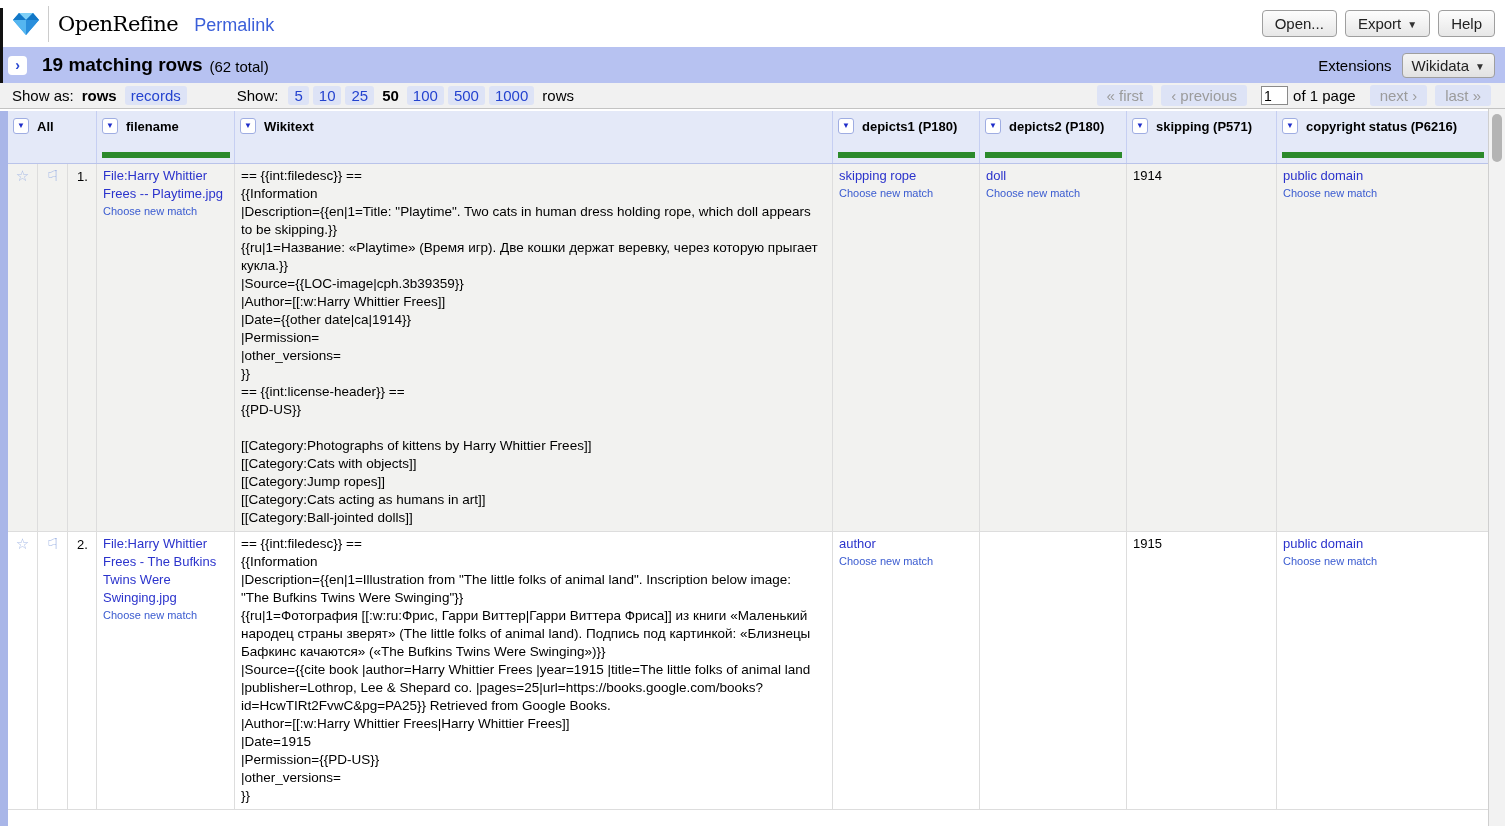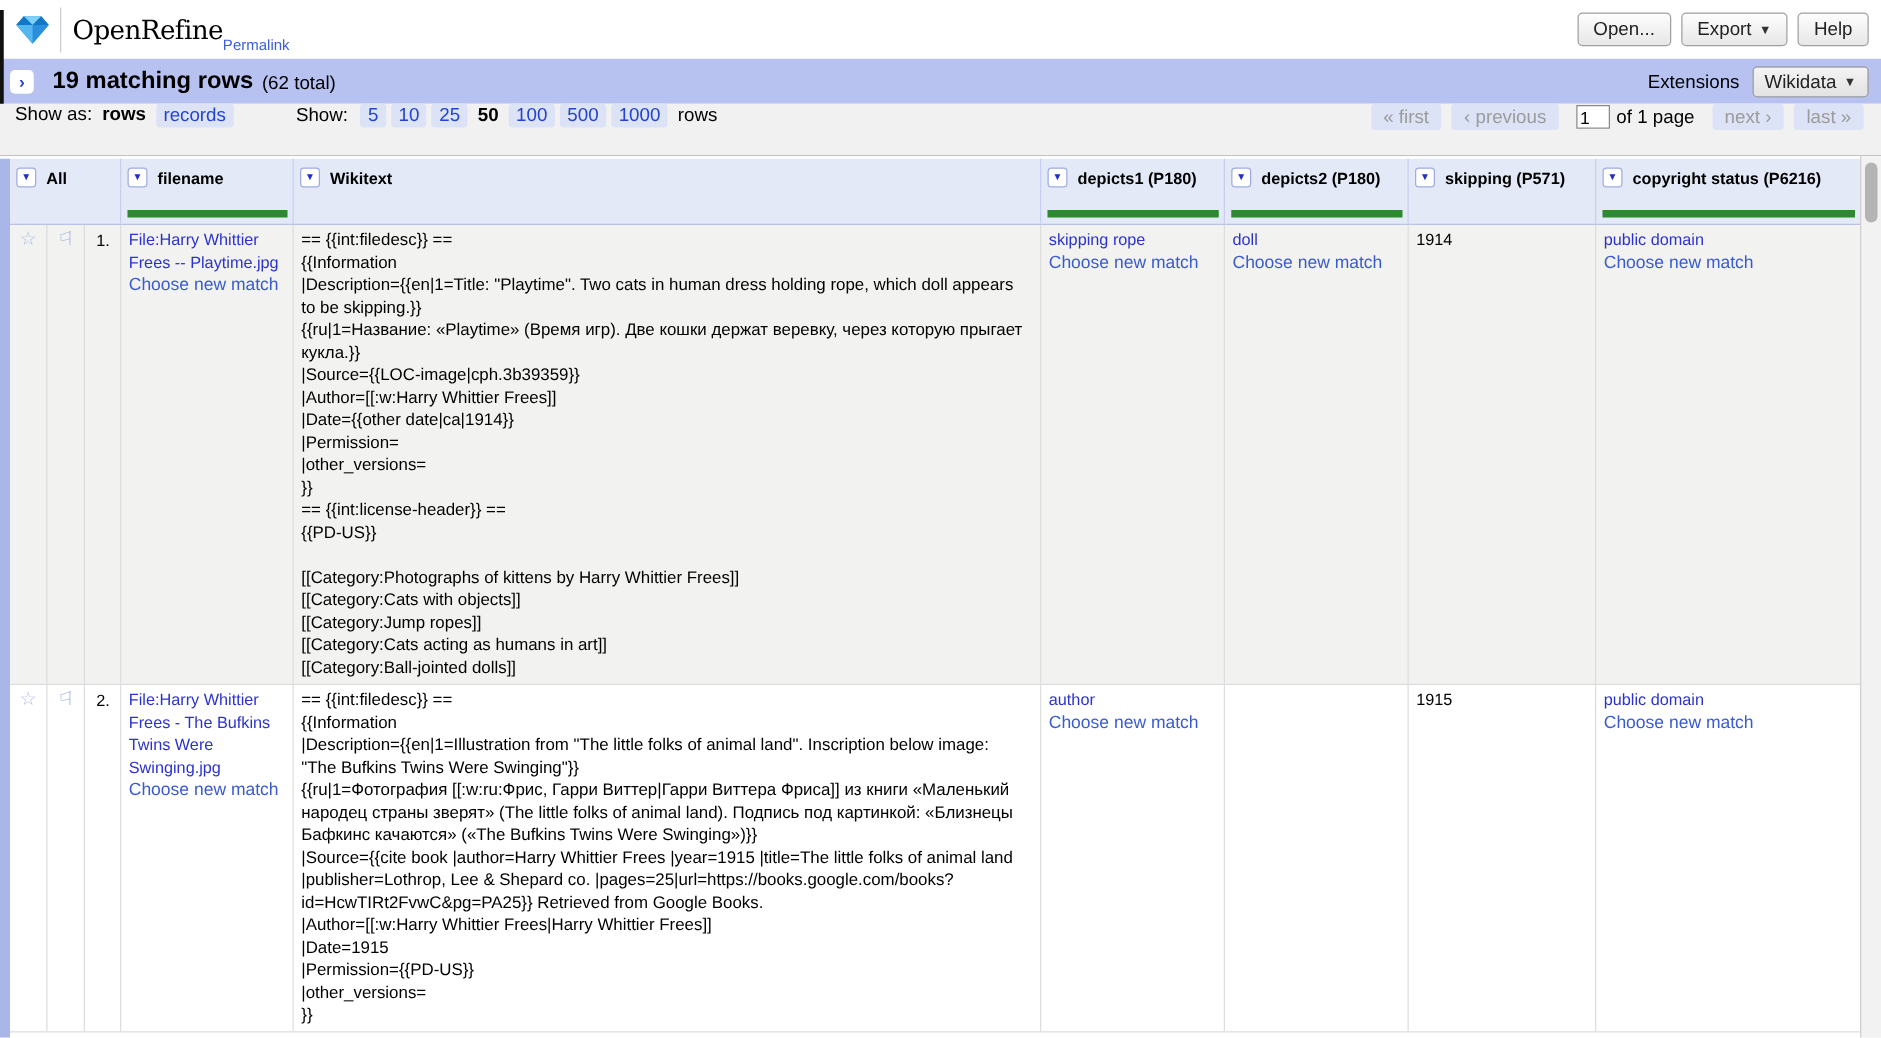--- a/index.html
+++ b/index.html
@@ -7,40 +7,40 @@
     font-family:"Liberation Sans", sans-serif; color:#000; }
   .window { position:relative; width:1505px; height:830px; overflow:hidden; }
   .window-edge { position:absolute; left:0; top:8px; width:3px; height:75px; background:#111; z-index:9; }
 
   
   .topbar { height:47px; background:#fff; display:flex; align-items:center; padding:0 10px 0 12px; }
   .logo { width:28px; height:24px; flex:0 0 auto; }
   .logo-divider { width:1px; height:36px; background:#ccc; margin:0 9px 0 8px; }
   .app-name { font-family:"DejaVu Serif", serif; font-weight:normal; font-size:21px; letter-spacing:-0.5px; }
   .project-title { font-size:20px; margin-left:10px; white-space:nowrap; }
-  .permalink { font-size:12px; color:#3b5fd9; position:relative; top:12px; }
+  .permalink { font-size:18px; color:#3b5fd9; margin-left:16px; position:relative; top:2px; }
   .topbar-spacer { flex:1; }
   .btn { font-size:15px; color:#222; background:linear-gradient(#fdfdfd,#e7e7e7);
     border:1px solid #9f9f9f; border-radius:4px; padding:4px 12px; margin-left:8px;
     display:inline-flex; align-items:center; gap:6px; cursor:default; white-space:nowrap; }
   .caret { font-size:10px; color:#333; position:relative; top:1px; }
 
   
   .bluebar { height:36px; background:#b7c2f1; display:flex; align-items:center; padding:0 10px 0 8px; }
   .collapse-btn { width:19px; height:19px; background:#fff; border-radius:4px; display:flex;
     align-items:center; justify-content:center; color:#2746d2; font-weight:bold; font-size:14px; line-height:1; }
   .match-count { font-size:19px; font-weight:bold; margin-left:15px; }
   .total-count { font-size:15px; margin-left:7px; position:relative; top:1px; }
   .bluebar-spacer { flex:1; }
   .ext-label { font-size:15px; margin-right:10px; }
   .btn.small { padding:3px 9px; background:linear-gradient(#f4f4f4,#e2e2e2);justify-content:flex-end; }
 
   
-  .toolbar { height:42px; background:#f1f1f1; border-bottom:1px solid #c3c3c3;
-    display:flex; align-items:flex-start; font-size:15px; padding:0 10px 0 12px; }
+  .toolbar { height:26px; background:#f1f1f1; border-bottom:1px solid #c3c3c3;
+    display:flex; align-items:center; font-size:15px; padding:0 10px 0 12px; }
   .tb-label { margin-right:8px; }
   .bold { font-weight:bold; }
   .pill { background:#dde3f6; color:#2443cf; border-radius:3px; padding:1px 6px; margin:0 2px; }
   .pill.disabled { color:#9b9b9b; padding:2px 10px; margin:0 4px; }
   .size-sel { font-weight:bold; color:#000; margin:0 6px; }
   .show-group { margin-left:48px; display:flex; align-items:center; }
   .toolbar-spacer { flex:1; }
   .pager { display:flex; align-items:center; }
   .page-input { width:27px; height:19px; border:1px solid #8a8a8a; font-size:14px; padding:0 2px;
     font-family:"Liberation Sans", sans-serif; margin:0 5px 0 10px; }
@@ -63,21 +63,21 @@
   .grid-row { display:grid; grid-template-columns:30px 30px 29px 138px 598px 147px 147px 150px 211px;
     border-bottom:1px solid #ddd; }
   .grid-row.odd  { background:#f2f2f0; }
   .grid-row.even { background:#ffffff; }
   .cell { border-right:1px solid #ddd; padding:3px 6px 4px 6px; font-size:13px; line-height:18px;
     overflow:hidden; }
   .cell.icon-cell { display:flex; justify-content:center; padding-top:4px;
     color:#a8bbe6; font-size:15px; line-height:1; }
   .cell.idx { padding-left:9px; padding-top:4px; }
   .cell-link { color:#2b33cc; overflow-wrap:break-word; }
-  .choose-match { display:block; font-size:14px; line-height:15px; color:#3a5bd0; margin-top:1px; }
+  .choose-match { display:block; font-size:11px; line-height:15px; color:#3a5bd0; margin-top:1px; }
   .wikitext { white-space:pre-wrap; overflow-wrap:break-word; font-size:13.5px; line-height:18px;
     padding-right:10px; }
   .flag-glyph { display:inline-block; transform:scaleX(-1); }
 
   
   .vscroll { position:absolute; right:0; top:0; width:17px; height:717px; background:#f2f2f2;
     border-left:1px solid #cfcfcf; }
   .vthumb { position:absolute; top:5px; left:3px; width:10px; height:48px; background:#b4b4b4; border-radius:6px; }
 </style>
 </head>

